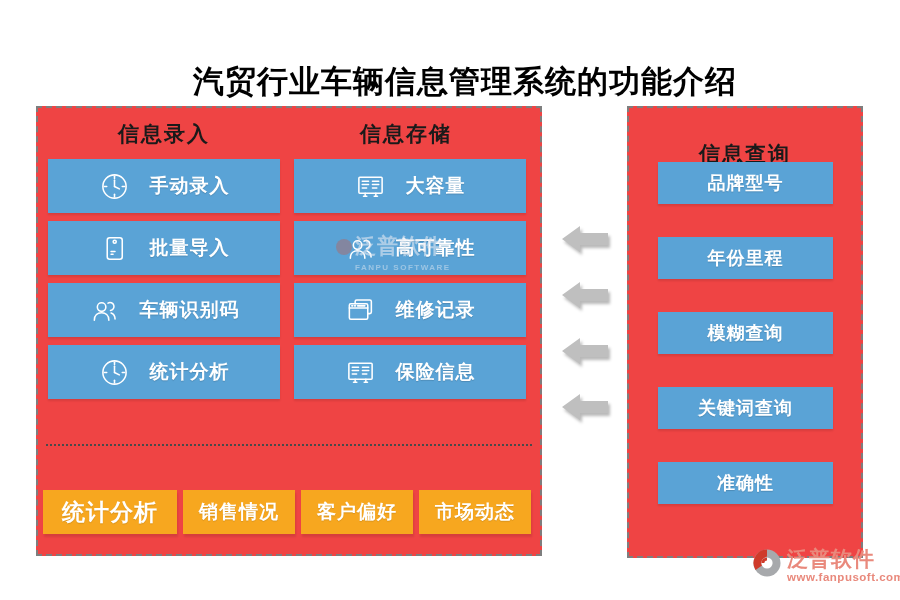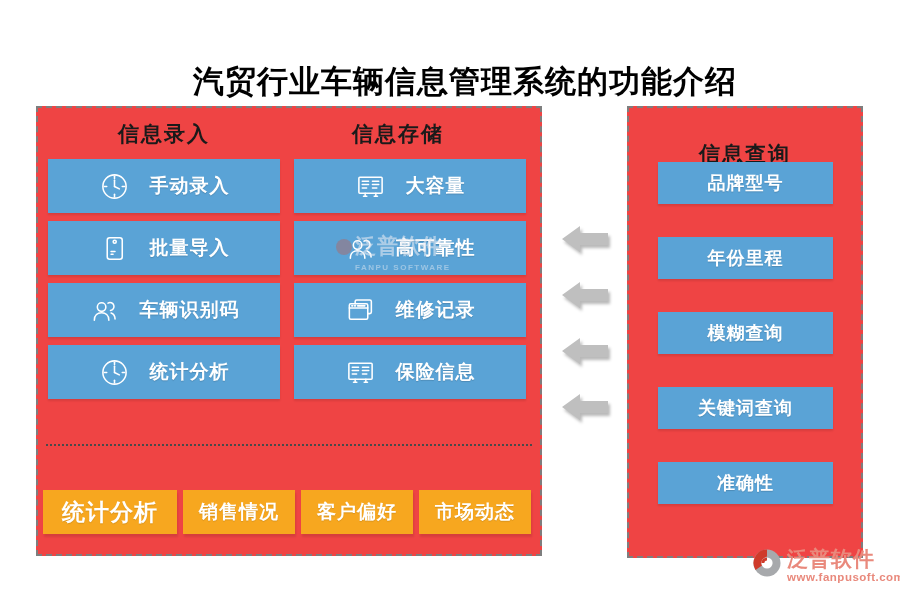--- a/index.html
+++ b/index.html
@@ -15,21 +15,21 @@
   .panel{
     position:absolute;background:#ef4444;border:2px dashed #7e7e7e;box-sizing:border-box;
   }
   .left-panel{left:36px;top:106px;width:506px;height:450px;}
   .right-panel{left:627px;top:106px;width:236px;height:452px;}
   .col-header{
     position:absolute;top:12px;width:232px;text-align:center;
     font-size:21px;font-weight:700;color:#1a1a1a;letter-spacing:2px;
   }
   .col-header.c1{left:10px;}
-  .col-header.c2{left:244px;}
+  .col-header.c2{left:252px;}
   .btn-col{position:absolute;top:51px;width:232px;display:flex;flex-direction:column;gap:8px;}
   .btn-col.c1{left:10px;}
   .btn-col.c2{left:256px;}
   .btn-blue{
     height:54px;background:#5aa3d6;color:#fff;display:flex;align-items:center;
     justify-content:center;gap:20px;font-size:19px;font-weight:700;
     box-shadow:0 2px 2px rgba(0,0,0,0.10);letter-spacing:1px;
     text-shadow:0 1px 1px rgba(0,0,0,0.15);
   }
   .btn-blue .ico{flex:0 0 auto;display:flex;}

